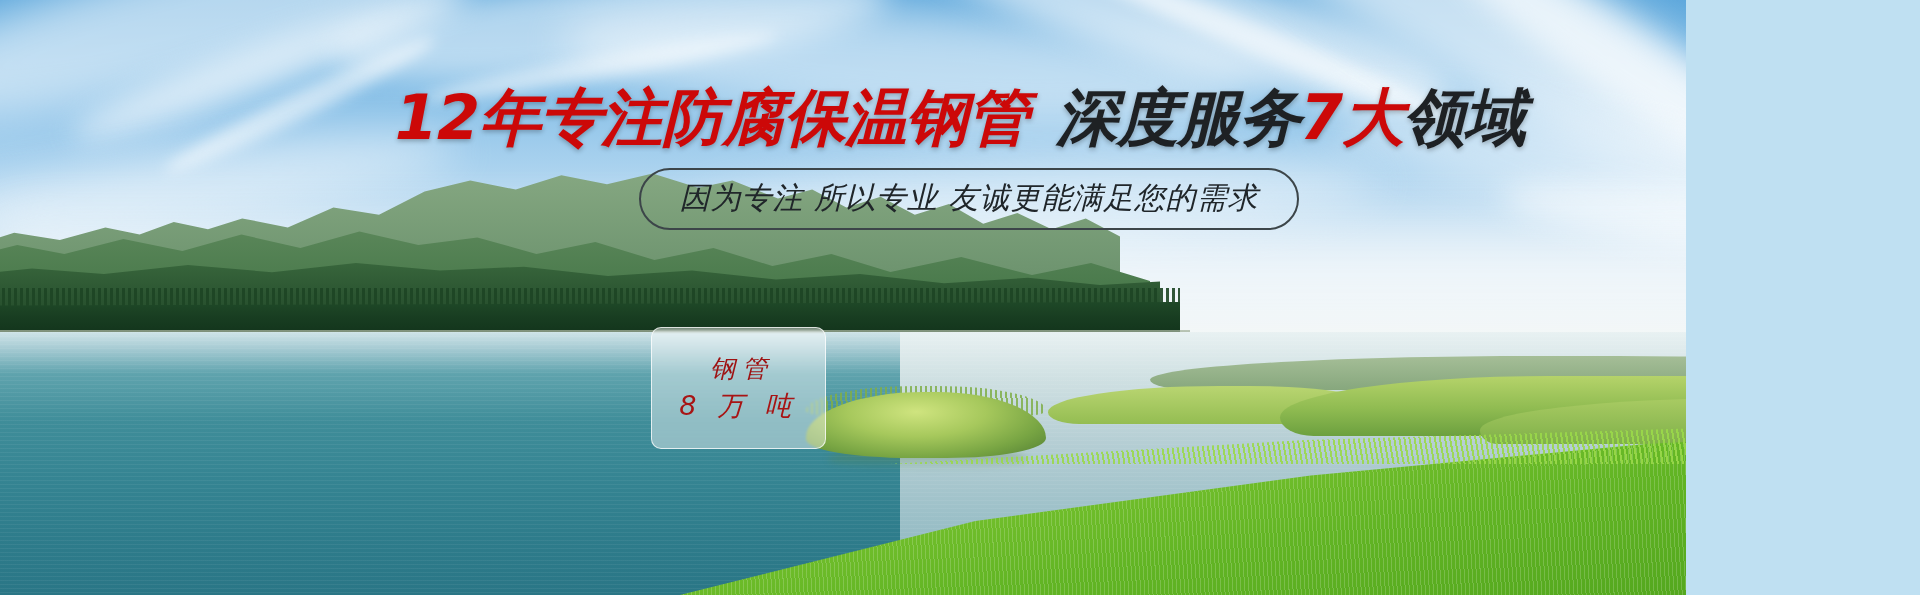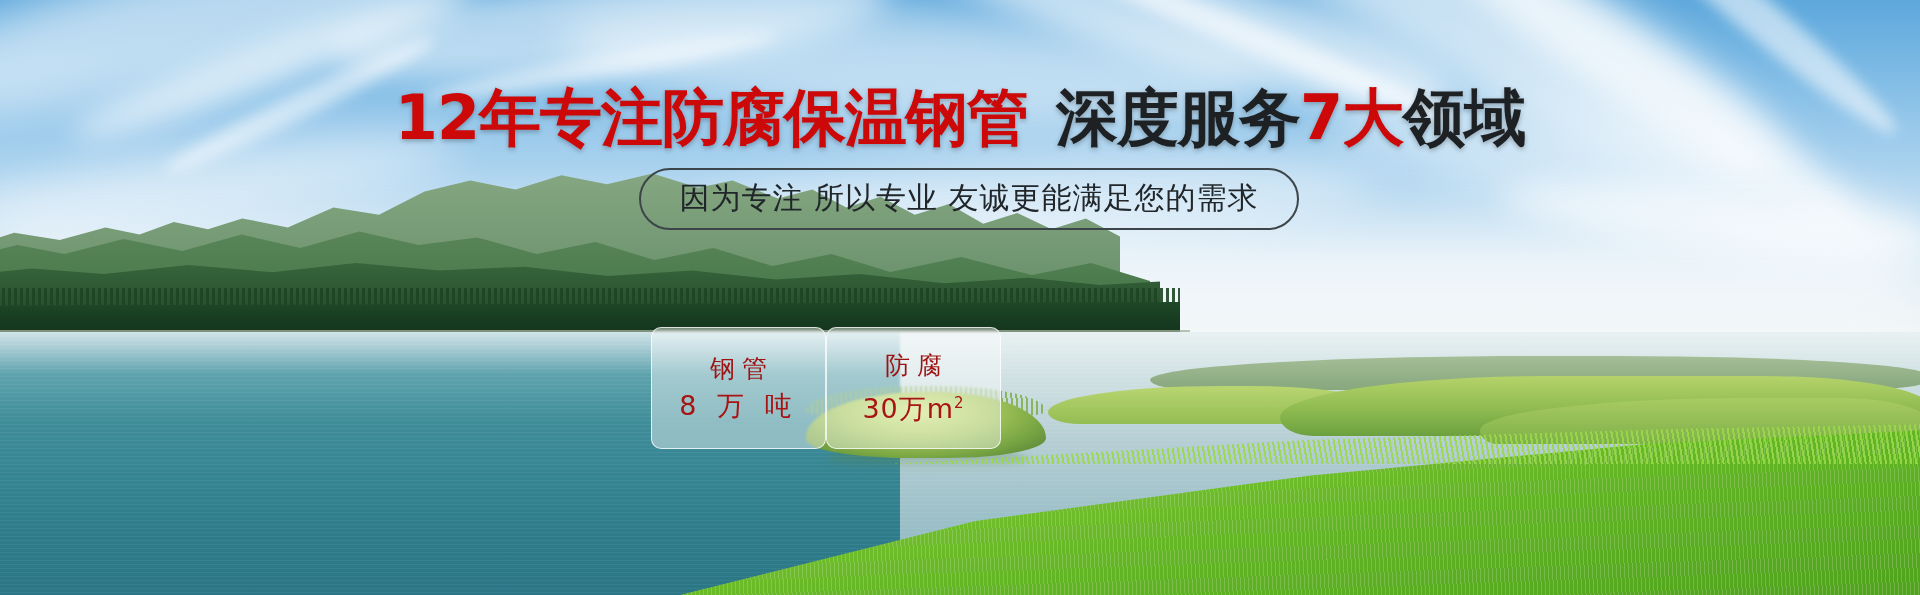--- a/index.html
+++ b/index.html
@@ -2,21 +2,21 @@
 <html><head>
 <meta charset="utf-8">
 <title>Banner</title>
 <style>
   html,body{margin:0;padding:0;}
   body{
     width:1920px;height:595px;overflow:hidden;
     font-family:"DejaVu Sans","Liberation Sans",sans-serif;
     background:#bfe0f2;
   }
-  #banner{position:relative;width:1920px;height:595px;overflow:hidden;}
+  #banner{position:relative;width:1686px;height:595px;overflow:hidden;font-style:italic;}
 
   
   .sky{
     position:absolute;left:0;top:0;width:1920px;height:340px;
     background:linear-gradient(180deg,
       #5ea8dc 0%,
       #72b4e2 14%,
       #8cc2e8 30%,
       #a8d1ee 48%,
       #c4dff2 65%,
@@ -205,21 +205,21 @@
     font-size:30px;
     line-height:38px;
     letter-spacing:1px;
     white-space:nowrap;
     font-family:"DejaVu Sans","Liberation Sans",sans-serif;
   }
 
   
   .cards{
     position:absolute;left:651px;top:327px;
-    display:flex;
+    display:flex;gap:21px;
   }
   .card{
     width:173px;height:120px;
     border:1px solid rgba(255,255,255,.75);
     border-radius:10px;
     background:rgba(255,255,255,0.42);
     display:flex;flex-direction:column;
     align-items:center;justify-content:center;
     backdrop-filter:blur(1px);
   }
@@ -298,23 +298,17 @@
 
   <div class="cards">
 
     <div class="card">
       <div class="card-label">钢管</div>
       <div class="card-value">
         <span class="sp">8 万 吨</span>
       </div>
     </div>
 
-    <div class="card">
-      <div class="card-label">防腐</div>
-      <div class="card-value">
-        <span>30万m</span><sup>2</sup>
-      </div>
-    </div>
 
 
   </div>
 
 </div>
 
 </body></html>

